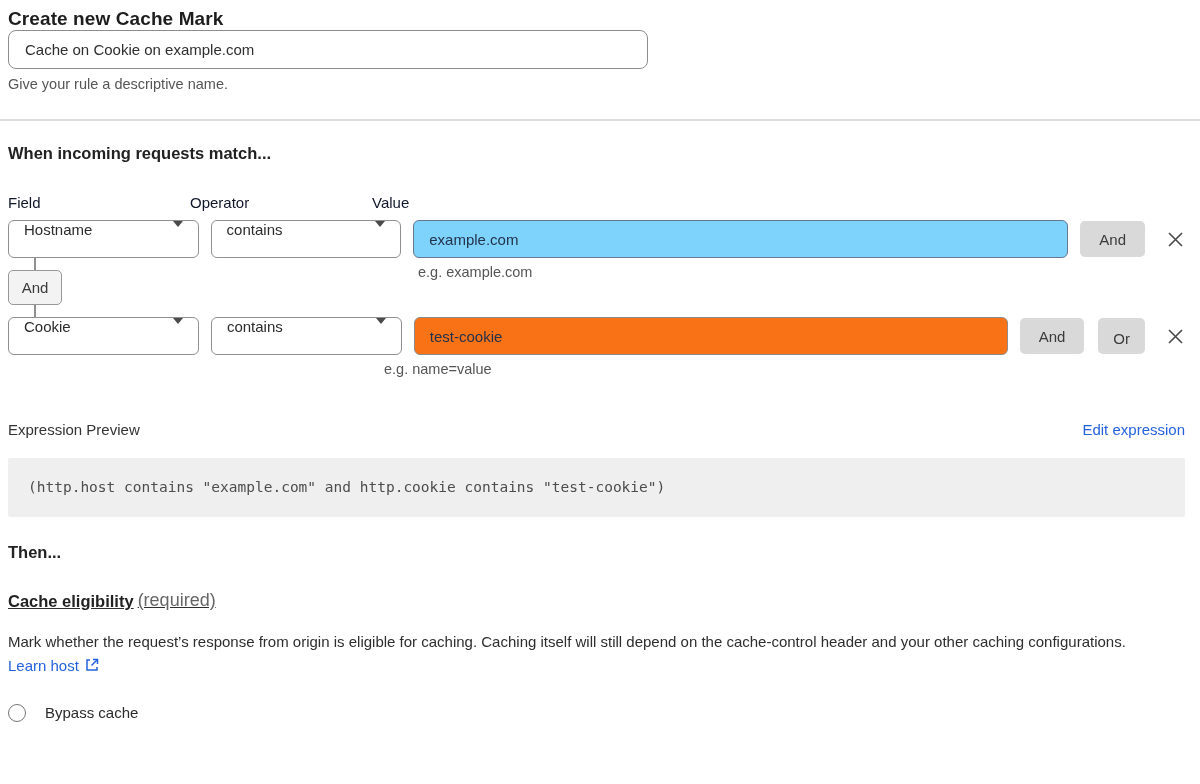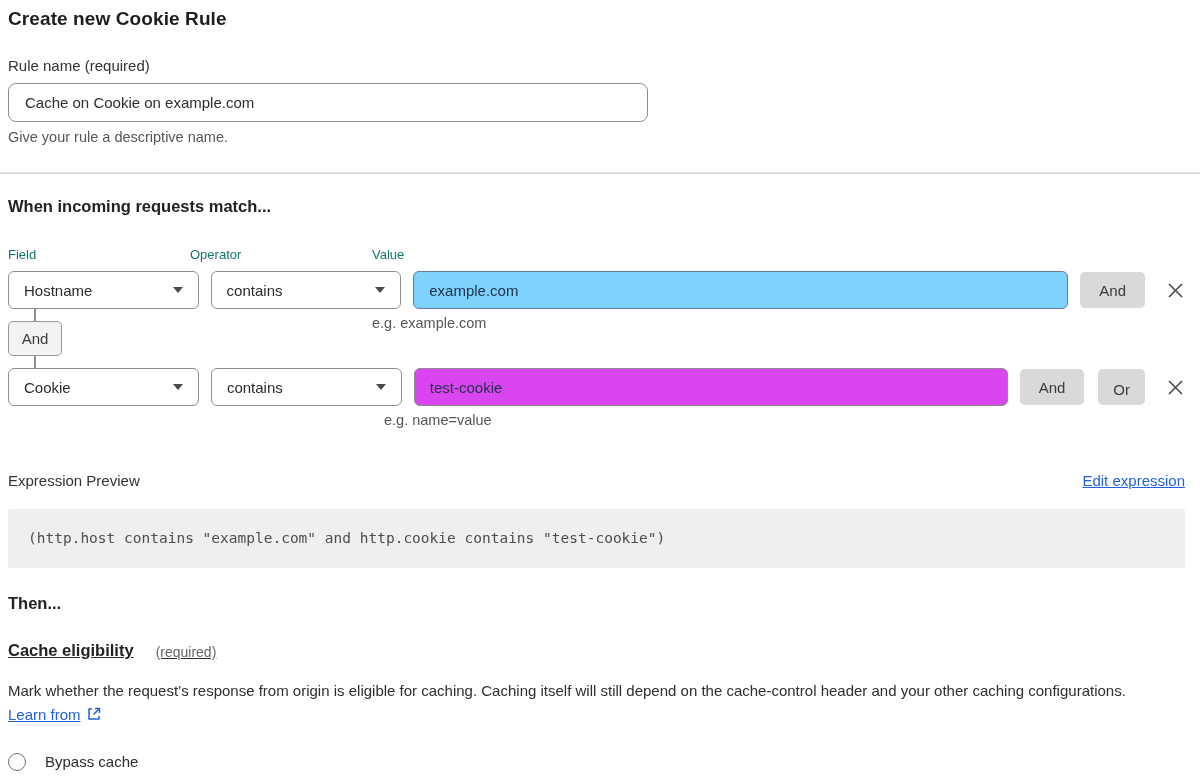--- a/index.html
+++ b/index.html
@@ -20,42 +20,42 @@
     font-family: "Liberation Sans", sans-serif;
     font-size: 15px; color: #2e2e2e; padding: 0 16px;
     background: #fff; outline: none;
   }
   .help-text { font-size: 14.5px; color: #565656; margin-top: 7px; }
 
   .divider { border: 0; border-top: 2px solid #ddd; margin: 27px -15px 0 -8px; }
 
   .section-heading { font-size: 16.5px; font-weight: 700; color: #222; margin-top: 23px; }
 
-  .cols-header { display: flex; margin-top: 31px; font-size: 13px; color: #0f766e; }
+  .cols-header { display: flex; margin-top: 31px; font-size: 15px; color: #0f172a; }
   .col-field    { width: 182px; }
   .col-operator { width: 182px; }
 
   .cond-row { display: flex; align-items: center; margin-top: 9px; }
   .select-box {
     width: 200px; height: 38px; margin-right: 12px;
     border: 1px solid #8f8f8f; border-radius: 6px;
-    display: flex; align-items: center; justify-content: space-between;
+    display: flex; align-items: flex-start; justify-content: space-between;
     padding: 0 15px 0 15px; background: #fff; cursor: pointer;
     font-size: 15px; color: #2b2b2b;
   }
   .caret {
     width: 0; height: 0;
     border-left: 5px solid transparent; border-right: 5px solid transparent;
     border-top: 6px solid #4a4a4a;
   }
   .value-input {
     height: 38px; border: 1px solid #8d8d8d; border-radius: 6px;
     font-family: "Liberation Sans", sans-serif;
     font-size: 15px; color: #24324b; padding: 0 15px;
-    background: #d946ef; outline: none;
+    background: #f97316; outline: none;
   }
   .value-input.highlight { background: #7dd3fc; border-color: #687894; }
   .w-692 { width: 692px; }
   .w-626 { width: 626px; }
 
   .gray-btn {
     height: 36px; border: none; border-radius: 5px;
     background: #d9d9d9; color: #3b3b3b; font-size: 15px;
     font-family: "Liberation Sans", sans-serif;
     margin-left: 12px; cursor: pointer; padding: 0 19px;
@@ -67,58 +67,57 @@
 
   .row-after { display: flex; }
   .connector-col { width: 364px; }
   .vline { border-left: 2px solid #8f8f8f; margin-left: 26px; height: 12px; }
   .and-connector {
     display: block; width: 54px; height: 35px;
     background: #f3f3f3; border: 1px solid #979797; border-radius: 5px;
     font-size: 15px; color: #3b3b3b; cursor: pointer;
     font-family: "Liberation Sans", sans-serif;
   }
-  .hint { font-size: 14.5px; color: #565656; margin-top: 6px; }
+  .hint { font-size: 14.5px; color: #565656; margin-top: 6px; margin-left: 46px; }
 
   .expr-header { display: flex; justify-content: space-between; align-items: baseline; margin-top: 44px; text-align: right; }
   .expr-label { font-size: 15px; color: #333; }
-  .link { color: #2462dd; text-decoration: underline; cursor: pointer; font-size: 15px; }
+  .link { color: #2462dd; cursor: pointer; font-size: 15px; }
   .code-block {
     margin-top: 20px; background: #efefef; border-radius: 2px;
     padding: 21px 20px 22px 20px;
   }
   .code-text {
     font-family: "DejaVu Sans Mono", "Liberation Mono", monospace;
     font-size: 14.5px; color: #4d4d4d; white-space: pre;
   }
 
   .sub-heading-row { margin-top: 28px; display: flex; align-items: flex-end; text-decoration: underline; }
   .sub-heading { font-size: 16.5px; font-weight: 700; color: #222; }
-  .required-note { font-size: 14px; color: #666; margin-left: 22px; }
+  .required-note { font-size: 18px; color: #666; margin-left: 4px; }
 
   .description { margin-top: 19px; font-size: 15px; color: #2e2e2e; line-height: 1.63; max-width: 1152px; }
   .ext-icon { vertical-align: -2px; margin-left: 5px; }
 
   .radio-row { display: flex; align-items: center; margin-top: 25px; }
   .radio-circle {
     width: 18px; height: 18px; border-radius: 50%;
     border: 1.5px solid #757575; background: #fff;
     display: flex; align-items: center; justify-content: center;
     cursor: pointer; flex-shrink: 0;
   }
   .radio-label { font-size: 15px; color: #2b2b2b; margin-left: 19px; cursor: pointer; }
 </style>
 </head>
 <body>
 
 <div class="page">
 
-  <h1 class="page-title">Create new Cookie Rule</h1>
-
-  <div class="field-label">Rule name (required)</div>
+  <h1 class="page-title">Create new Cache Mark</h1>
+
   <input class="rule-name-input" type="text" value="Cache on Cookie on example.com" style="">
   <div class="help-text">Give your rule a descriptive name.</div>
 
   <hr class="divider">
 
   <h2 class="section-heading">When incoming requests match...</h2>
 
   <div class="cols-header">
     <div class="col-field">Field</div>
     <div class="col-operator">Operator</div>
@@ -185,21 +184,21 @@
   </div>
 
   <h2 class="section-heading" style="margin-top:26px;">Then...</h2>
 
   <div class="sub-heading-row">
     <span class="sub-heading">Cache eligibility</span>
     <span class="required-note">(required)</span>
   </div>
 
   <p class="description"><span>Mark whether the request’s response from origin is eligible for caching. Caching itself will still depend on the cache-control header and your other caching configurations.</span>
-    <a class="link">Learn from</a><svg class="ext-icon" width="16" height="16" viewBox="0 0 16 16">
+    <a class="link">Learn host</a><svg class="ext-icon" width="16" height="16" viewBox="0 0 16 16">
         <path d="M6 3 H3 V13 H13 V10" stroke="#2462dd" stroke-width="1.5" fill="none"></path>
         <path d="M9 2.5 H13.5 V7" stroke="#2462dd" stroke-width="1.5" fill="none"></path>
         <path d="M13.2 2.8 L7.5 8.5" stroke="#2462dd" stroke-width="1.5" fill="none"></path>
       </svg>
   </p>
 
   <div class="radio-row">
     <div class="radio-circle"></div>
     <div class="radio-label">Bypass cache</div>
   </div>

